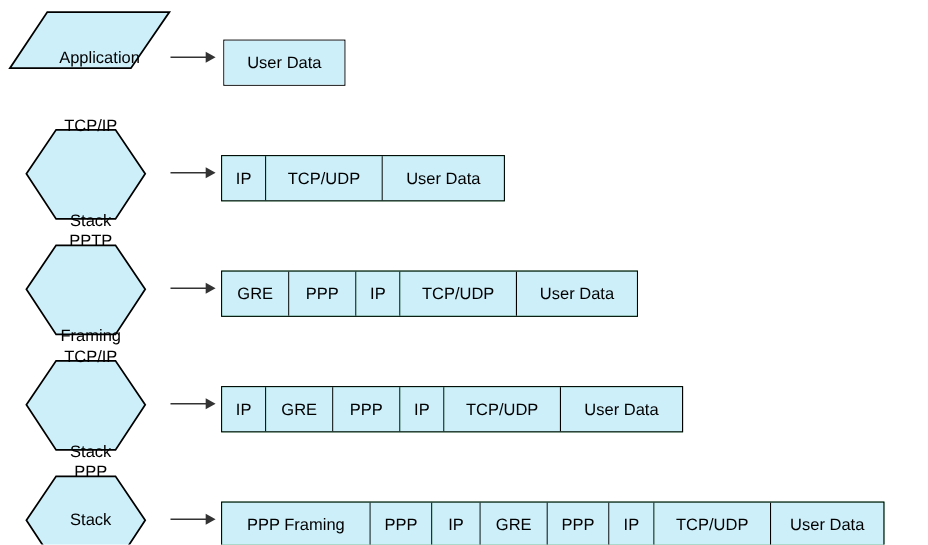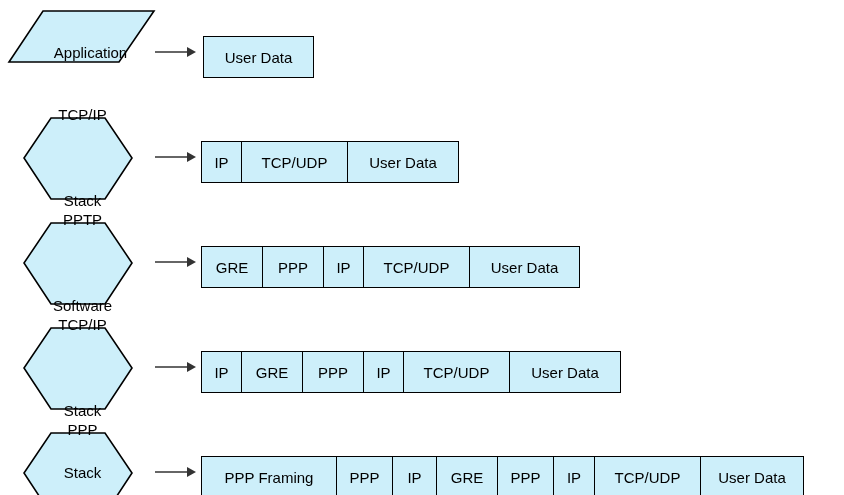--- a/index.html
+++ b/index.html
@@ -145,21 +145,21 @@
         <div class="field" style="width: 110px;">User Data</div>
       </div>
     </div>
     <div class="row" style="top: 210px;">
       <div class="stage">
         <svg width="165" height="105" viewBox="0 0 165 105">
           <polygon points="51,13 105,13 132,53 105,94 51,94 24,53" fill="#cdeffa" stroke="#000000" stroke-width="1.6" stroke-linejoin="miter"></polygon>
         </svg>
         <div class="stage-label">
           <span>PPTP</span>
-          <span>Software</span>
+          <span>Framing</span>
         </div>
       </div>
       <div class="arrow"><svg width="50" height="20" viewBox="0 0 50 20">
           <line x1="5" y1="10" x2="38" y2="10" stroke="#333333" stroke-width="1.4"></line>
           <polygon points="37,5 46,10 37,15" fill="#333333"></polygon>
         </svg></div>
       <div class="packet" style="left: 201px;">
         <div class="field" style="width: 61px;">GRE</div>
         <div class="field" style="width: 61px;">PPP</div>
         <div class="field" style="width: 40px;">IP</div>

